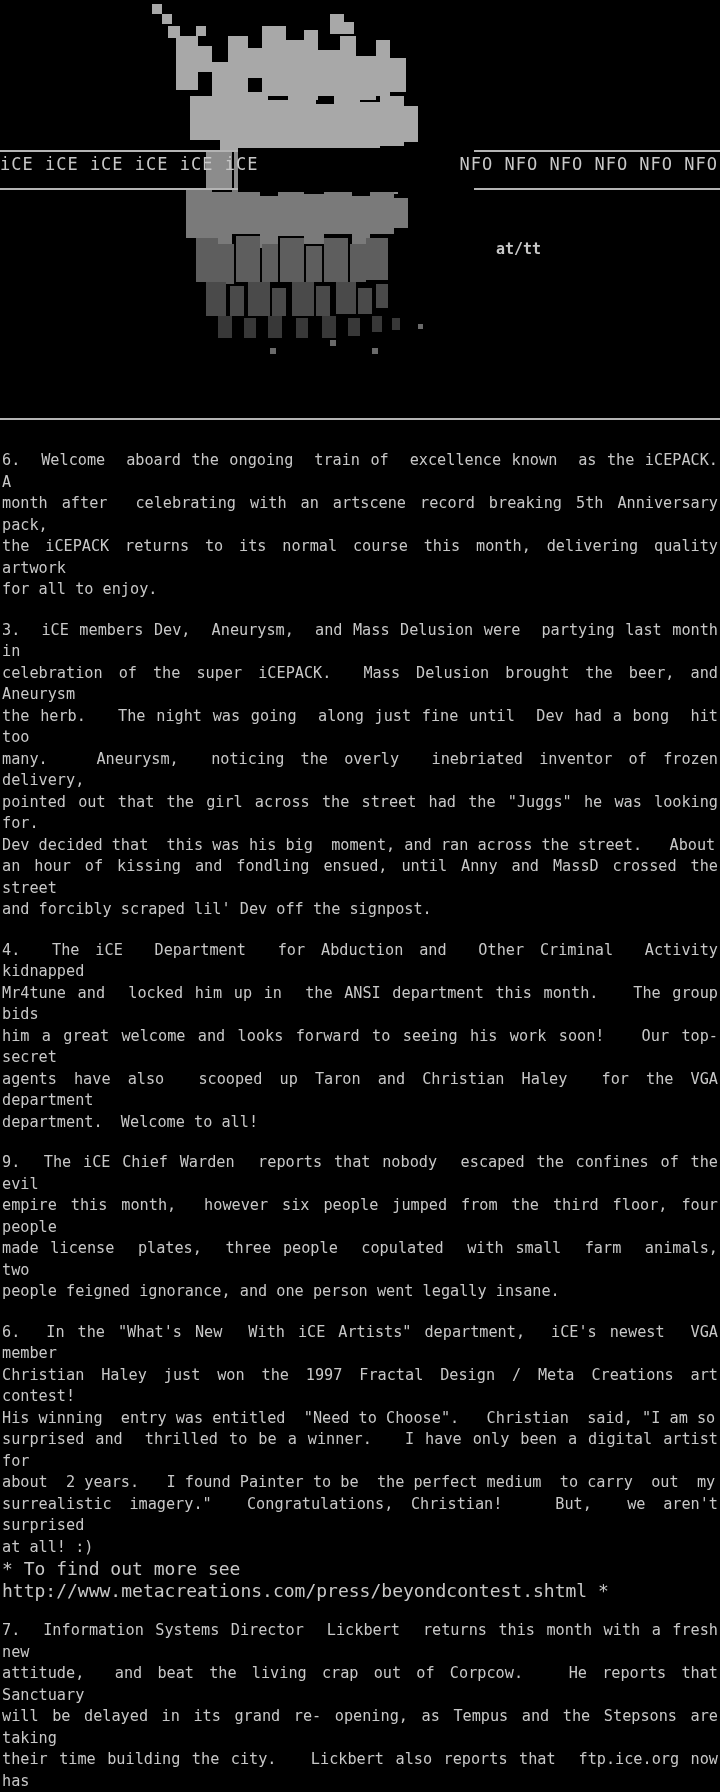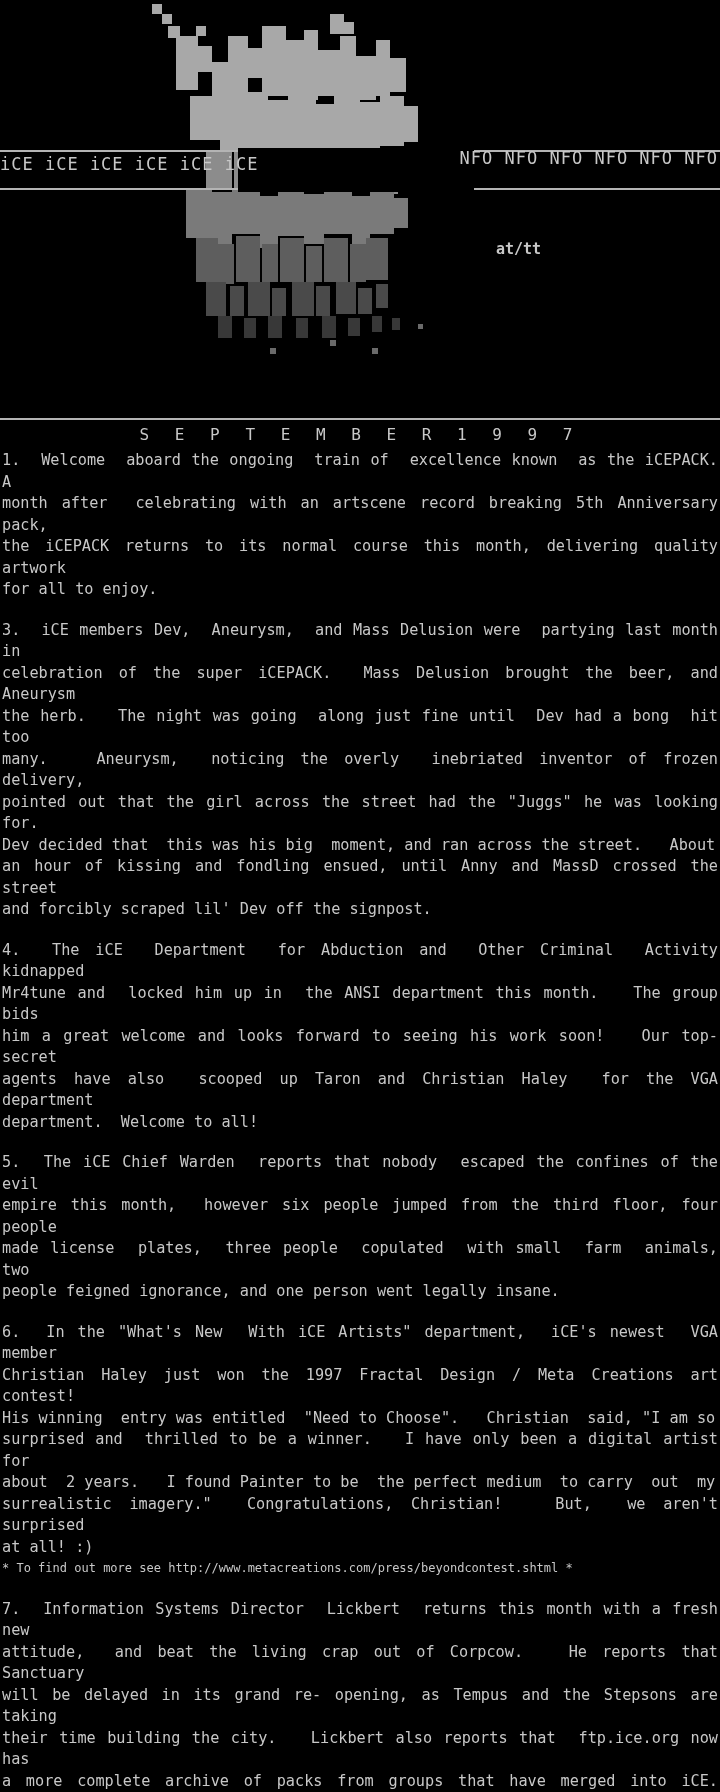--- a/index.html
+++ b/index.html
@@ -52,21 +52,21 @@
     left: 0px;
     top: 154px;
     font-size: 17px;
     letter-spacing: 1px;
     color: #c8c8c8;
     white-space: nowrap;
   }
   .hdr-right {
     position: absolute;
     right: 2px;
-    top: 148px;
+    top: 154px;
     font-size: 17px;
     letter-spacing: 1px;
     color: #c8c8c8;
     white-space: nowrap;
   }
   .hdr-mask {
     position: absolute;
     left: 238px;
     top: 148px;
     width: 236px;
@@ -101,21 +101,21 @@
     font-size: 15.2px;
     line-height: 21.5px;
     color: #c8c8c8;
     white-space: pre-wrap;
     margin: 0 0 19px 0;
     text-align: justify;
     letter-spacing: 0px;
   }
   .para.nogap { margin-bottom: 0; }
   .note {
-    font-size: 12px;
+    font-size: 18px;
     line-height: 21.5px;
     color: #c8c8c8;
     white-space: pre-wrap;
     margin: 0 0 19px 0;
   }
 </style>
 </head>
 <body>
 
 <div class="page">
@@ -227,42 +227,41 @@
     <div class="rule rule-bot"></div>
     <div class="hdr-mask"></div>
 
     <div class="hdr-left">iCE iCE iCE iCE iCE iCE</div>
     <div class="hdr-right">NFO NFO NFO NFO NFO NFO</div>
 
     <div class="signature">at/tt</div>
 
     <div class="rule rule-sep"></div>
 
-    <div class="month-line">S E P T E M B E R   1 9 9 7</div>
   </div>
 
   <div class="body-wrap">
-    <div class="para">1.  Welcome  aboard the ongoing  train of  excellence known  as the iCEPACK.  A
+    <div class="para">6.  Welcome  aboard the ongoing  train of  excellence known  as the iCEPACK.  A
 month after  celebrating with an artscene record breaking 5th Anniversary pack,
 the iCEPACK returns to its normal course this month, delivering quality artwork
 for all to enjoy.</div>
     <div class="para">3.  iCE members Dev,  Aneurysm,  and Mass Delusion were  partying last month in
 celebration of the super iCEPACK.  Mass Delusion brought the beer, and Aneurysm
 the herb.   The night was going  along just fine until  Dev had a bong  hit too
 many.   Aneurysm,  noticing the overly  inebriated inventor of frozen delivery,
 pointed out that the girl across the street had the "Juggs" he was looking for.
 Dev decided that  this was his big  moment, and ran across the street.   About
 an hour of kissing and fondling ensued, until Anny and MassD crossed the street
 and forcibly scraped lil' Dev off the signpost.</div>
     <div class="para">4.  The iCE  Department  for Abduction and  Other Criminal  Activity  kidnapped
 Mr4tune and  locked him up in  the ANSI department this month.   The group bids
 him a great welcome and looks forward to seeing his work soon!   Our top-secret
 agents have also  scooped up Taron and Christian Haley  for the VGA  department
 department.  Welcome to all!</div>
-    <div class="para">5.  The iCE Chief Warden  reports that nobody  escaped the confines of the evil
+    <div class="para">9.  The iCE Chief Warden  reports that nobody  escaped the confines of the evil
 empire this month,  however six people jumped from the third floor, four people
 made license  plates,  three people  copulated  with small  farm  animals,  two
 people feigned ignorance, and one person went legally insane.</div>
     <div class="para nogap">6.  In the "What's New  With iCE Artists" department,  iCE's newest  VGA member
 Christian Haley just won the 1997 Fractal Design / Meta Creations art  contest!
 His winning  entry was entitled  "Need to Choose".   Christian  said, "I am so
 surprised and  thrilled to be a winner.   I have only been a digital artist for
 about  2 years.   I found Painter to be  the perfect medium  to carry  out  my
 surrealistic imagery."  Congratulations, Christian!   But,  we aren't surprised
 at all! :)</div>

